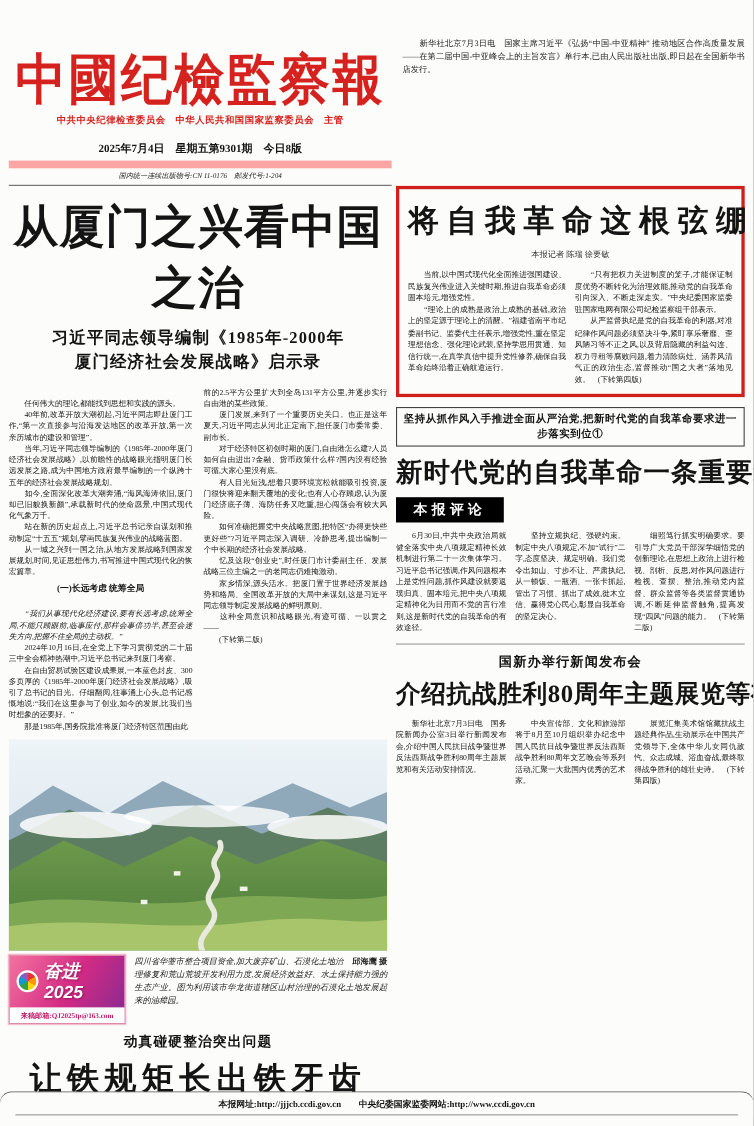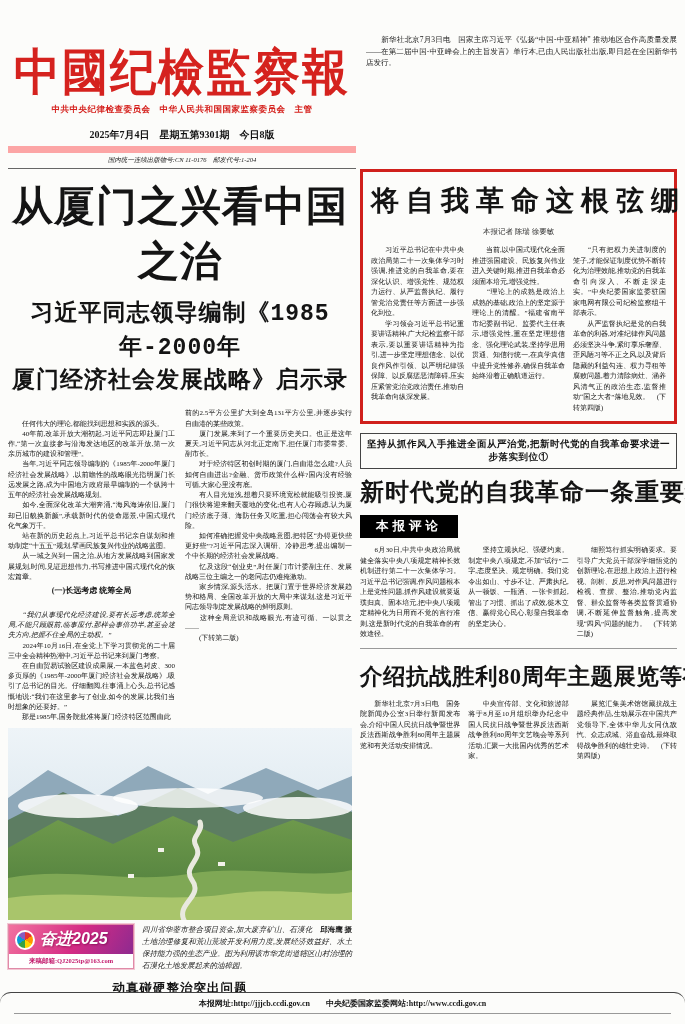--- a/index.html
+++ b/index.html
@@ -27,32 +27,32 @@
 
   
   .main { display:flex; gap:8px; padding:0 8px; }
   .col-left { width:344px; }
   .col-right { flex:1; min-width:0; }
 
   
   .xiamen { padding-top:10px; }
   .xiamen-headline { font-size:41px; font-weight:900; text-align:center; letter-spacing:1px;
                      font-family:"Liberation Sans","DejaVu Sans",sans-serif; }
-  .xiamen-subtitle { font-size:23px; font-weight:bold; text-align:center; margin-top:9px;
-                     line-height:1.45; letter-spacing:1px; white-space:pre-line;font-family:Liberation Mono, monospace; }
+  .xiamen-subtitle { font-size:15px; font-weight:bold; text-align:center; margin-top:9px;
+                     line-height:1.45; letter-spacing:1px; white-space:pre-line; }
   .xiamen-body { display:flex; gap:10px; margin-top:10px; }
   .xcol { flex:1; font-size:7px; line-height:1.46; text-align:justify; white-space:pre-line; }
   .xsubhead { font-weight:bold; text-align:center; font-size:8px; margin:3px 0; }
   .xquote { font-style:italic; }
 
   
   .photo-wrap { margin-top:6px; width:344px; height:192px; position:relative; }
   .photo-wrap svg { display:block; }
   .caption-row { display:flex; gap:8px; margin-top:4px; align-items:flex-start; }
-  .badge { width:126px; flex:none; border:1px solid #e08aa8; box-shadow:0 0 0 1px #f3c7d4; }
+  .badge { width:106px; flex:none; border:1px solid #e08aa8; box-shadow:0 0 0 1px #f3c7d4; }
   .badge-top { background:linear-gradient(120deg,#f2729f 0%,#d42b84 55%,#8e2a90 100%);
                display:flex; align-items:center; gap:5px; padding:4px 6px;
                border-bottom:1px solid #fff; }
   .pinwheel { width:20px; height:20px; flex:none; border-radius:50%; border:2px solid #fff;
               background:conic-gradient(#e53333 0 60deg,#ff9500 60deg 120deg,#ffd400 120deg 180deg,
                         #35a144 180deg 240deg,#0a9bd6 240deg 300deg,#8a5bc0 300deg 360deg); }
   .badge-text { color:#fff; font-weight:900; font-style:italic; font-size:16px;
                 font-family:"Liberation Sans",sans-serif; text-shadow:1px 1px 2px rgba(110,0,60,.55); }
   .badge-email { background:#fff; color:#c2186b; font-size:6.5px; text-align:center;
                  padding:2px 0; font-weight:bold; }
@@ -211,41 +211,40 @@
 
       </div>
     </div>
 
     <div class="col-right">
 
       <div class="red-box">
         <div class="rb-title">将自我革命这根弦绷得更紧</div>
         <div class="rb-byline">本报记者 陈瑞 徐要敏</div>
         <div class="rb-cols">
-          <div class="ncol">　　习近平总书记在中共中央政治局第二十一次集体学习时强调,推进党的自我革命,要在深化认识、增强党性、规范权力运行、从严监督执纪、履行管党治党责任等方面进一步强化到位。
-　　学习领会习近平总书记重要讲话精神,广大纪检监察干部表示,要以重要讲话精神为指引,进一步坚定理想信念、以优良作风作引领、以严明纪律强保障、以反腐惩恶清障碍,压实压紧管党治党政治责任,推动自我革命向纵深发展。</div>
           <div class="ncol">　　当前,以中国式现代化全面推进强国建设、民族复兴伟业进入关键时期,推进自我革命必须固本培元,增强党性。
 　　“理论上的成熟是政治上成熟的基础,政治上的坚定源于理论上的清醒。”福建省南平市纪委副书记、监委代主任表示,增强党性,重在坚定理想信念、强化理论武装,坚持学思用贯通、知信行统一,在真学真信中提升党性修养,确保自我革命始终沿着正确航道运行。</div>
           <div class="ncol">　　“只有把权力关进制度的笼子,才能保证制度优势不断转化为治理效能,推动党的自我革命引向深入、不断走深走实。”中央纪委国家监委驻国家电网有限公司纪检监察组干部表示。
 　　从严监督执纪是党的自我革命的利器,对准纪律作风问题必须坚决斗争,紧盯享乐奢靡、歪风陋习等不正之风,以及背后隐藏的利益勾连、权力寻租等腐败问题,着力清除病灶、涵养风清气正的政治生态,监督推动“国之大者”落地见效。　(下转第四版)</div>
         </div>
       </div>
 
       <div class="commentary">
         <div class="cm-kicker">坚持从抓作风入手推进全面从严治党,把新时代党的自我革命要求进一步落实到位①</div>
         <div class="cm-headline">新时代党的自我革命一条重要经验</div>
         <span class="cm-label">本报评论</span>
         <div class="cm-cols">
           <div class="ncol">　　6月30日,中共中央政治局就健全落实中央八项规定精神长效机制进行第二十一次集体学习。习近平总书记强调,作风问题根本上是党性问题,抓作风建设就要返璞归真、固本培元,把中央八项规定精神化为日用而不觉的言行准则,这是新时代党的自我革命的有效途径。</div>
           <div class="ncol">　　坚持立规执纪、强硬约束。制定中央八项规定,不加“试行”二字,态度坚决、规定明确。我们党令出如山、寸步不让、严肃执纪,从一顿饭、一瓶酒、一张卡抓起,管出了习惯、抓出了成效,徙木立信、赢得党心民心,彰显自我革命的坚定决心。</div>
           <div class="ncol">　　细照笃行抓实明确要求。要引导广大党员干部深学细悟党的创新理论,在思想上政治上进行检视、剖析、反思,对作风问题进行检视、查摆、整治,推动党内监督、群众监督等各类监督贯通协调,不断延伸监督触角,提高发现“四风”问题的能力。　(下转第二版)</div>
         </div>
       </div>
 
       <div class="expo">
+        <div class="ex-kicker">国新办举行新闻发布会</div>
         <div class="ex-headline">介绍抗战胜利80周年主题展览等有关情况</div>
         <div class="ex-cols">
           <div class="ncol">　　新华社北京7月3日电　国务院新闻办公室3日举行新闻发布会,介绍中国人民抗日战争暨世界反法西斯战争胜利80周年主题展览和有关活动安排情况。</div>
           <div class="ncol">　　中央宣传部、文化和旅游部将于8月至10月组织举办纪念中国人民抗日战争暨世界反法西斯战争胜利80周年文艺晚会等系列活动,汇聚一大批国内优秀的艺术家。</div>
           <div class="ncol">　　展览汇集美术馆馆藏抗战主题经典作品,生动展示在中国共产党领导下,全体中华儿女同仇敌忾、众志成城、浴血奋战,最终取得战争胜利的雄壮史诗。　(下转第四版)</div>
         </div>
       </div>
     </div>
   </div>
 

